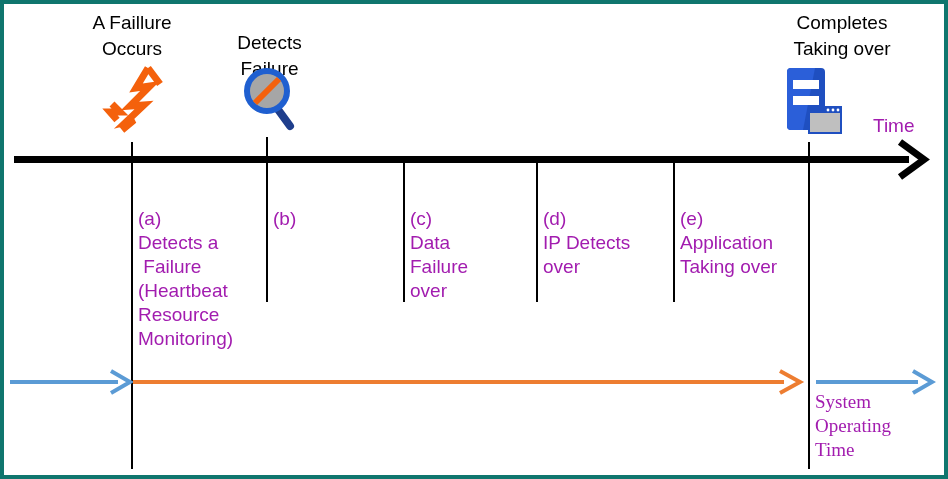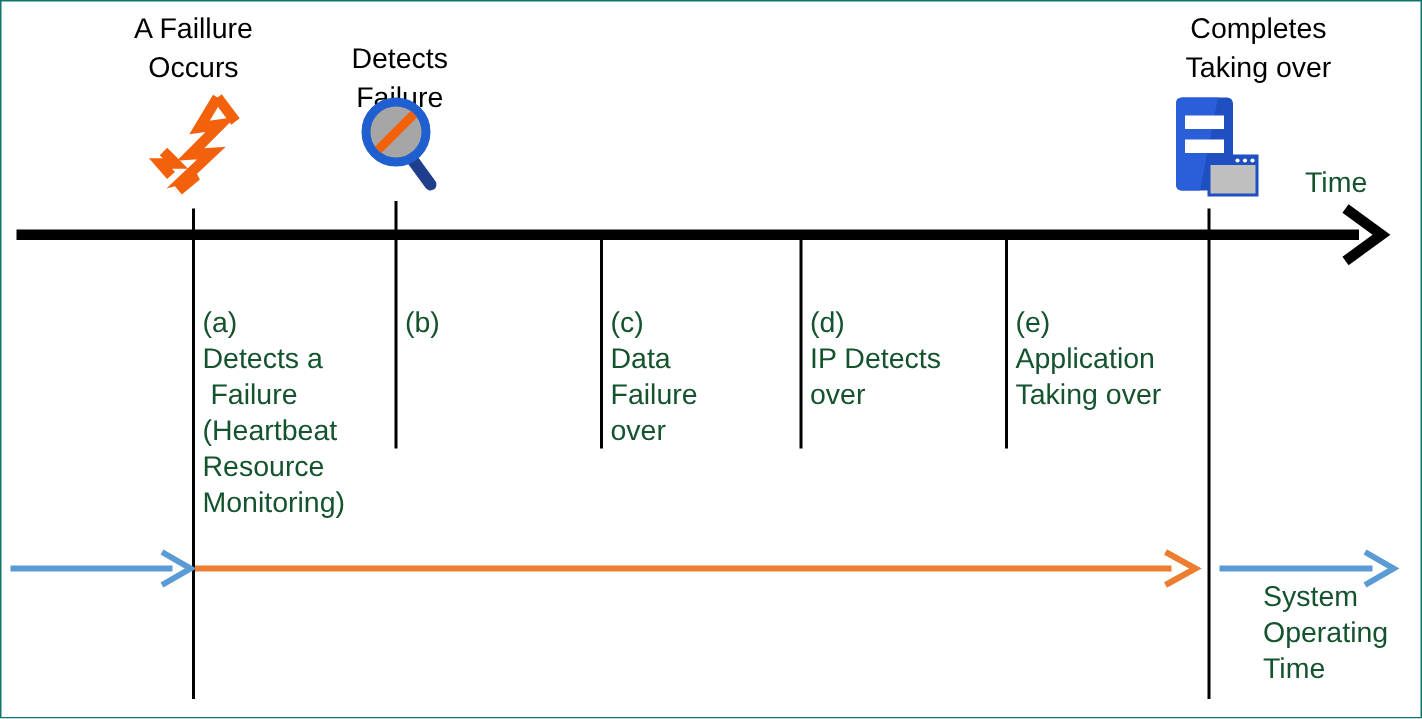--- a/index.html
+++ b/index.html
@@ -5,28 +5,28 @@
   html, body {
     margin: 0;
     padding: 0;
     background: #ffffff;
   }
   #canvas {
     position: relative;
     width: 948px;
     height: 479px;
     background: #ffffff;
-    border: 1px solid #0f766e;
+    border: 4px solid #0f766e;
     box-sizing: border-box;
     font-family: "Liberation Sans", sans-serif;
     overflow: hidden;
   }
   .txt {
     position: absolute;
-    color: #14532d;
+    color: #a21caf;
     font-size: 19px;
     line-height: 24px;
     white-space: pre;
   }
   .center-txt {
     position: absolute;
     color: #000000;
     font-size: 19px;
     line-height: 26px;
     text-align: center;
@@ -134,17 +134,17 @@
 
   <div class="hline" style="left:129px; top:376px; width:651px; background:#ED7D31;"></div>
   <svg class="arrow-svg" style="left:773px; top:364px;" width="32" height="28" viewBox="0 0 32 28">
     <polyline points="3,3 23,14 3,25" fill="none" stroke="#ED7D31" stroke-width="4" stroke-linejoin="miter"></polyline>
   </svg>
 
   <div class="hline" style="left:812px; top:376px; width:102px; background:#5B9BD5;"></div>
   <svg class="arrow-svg" style="left:906px; top:364px;" width="30" height="28" viewBox="0 0 30 28">
     <polyline points="3,3 22,14 3,25" fill="none" stroke="#5B9BD5" stroke-width="4" stroke-linejoin="miter"></polyline>
   </svg>
-  <div class="txt" style="left:841px; top:386px;">System
+  <div class="txt" style="left:811px; top:386px;font-family:Liberation Serif, serif;">System
 Operating
 Time</div>
 
 </div>
 
 </body></html>

